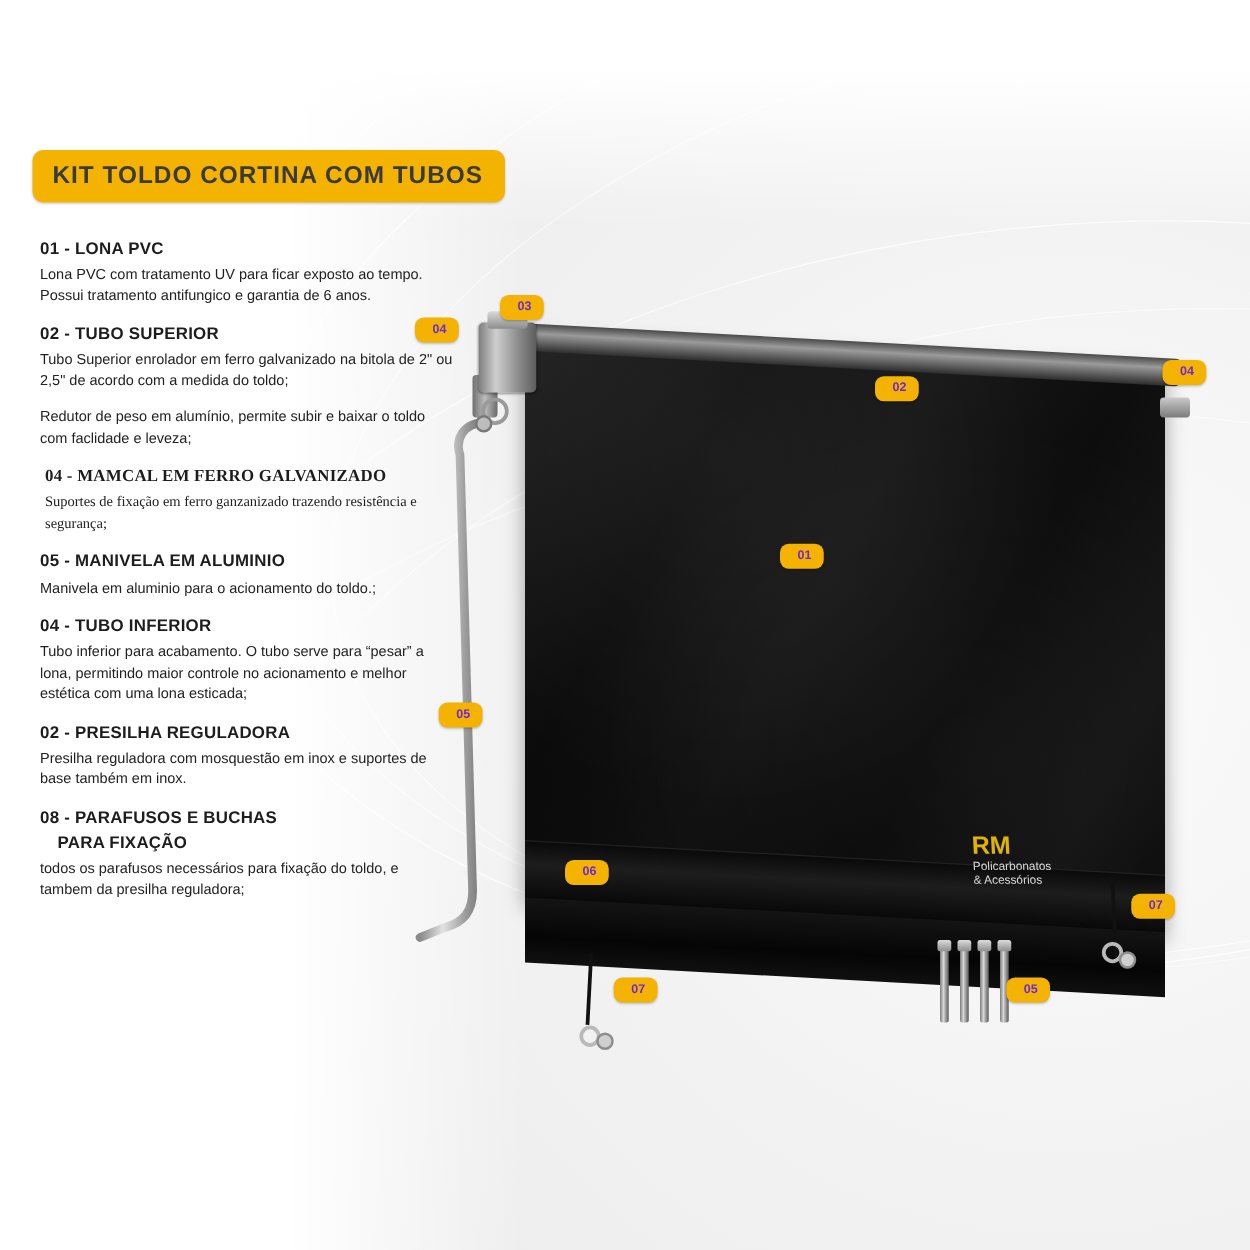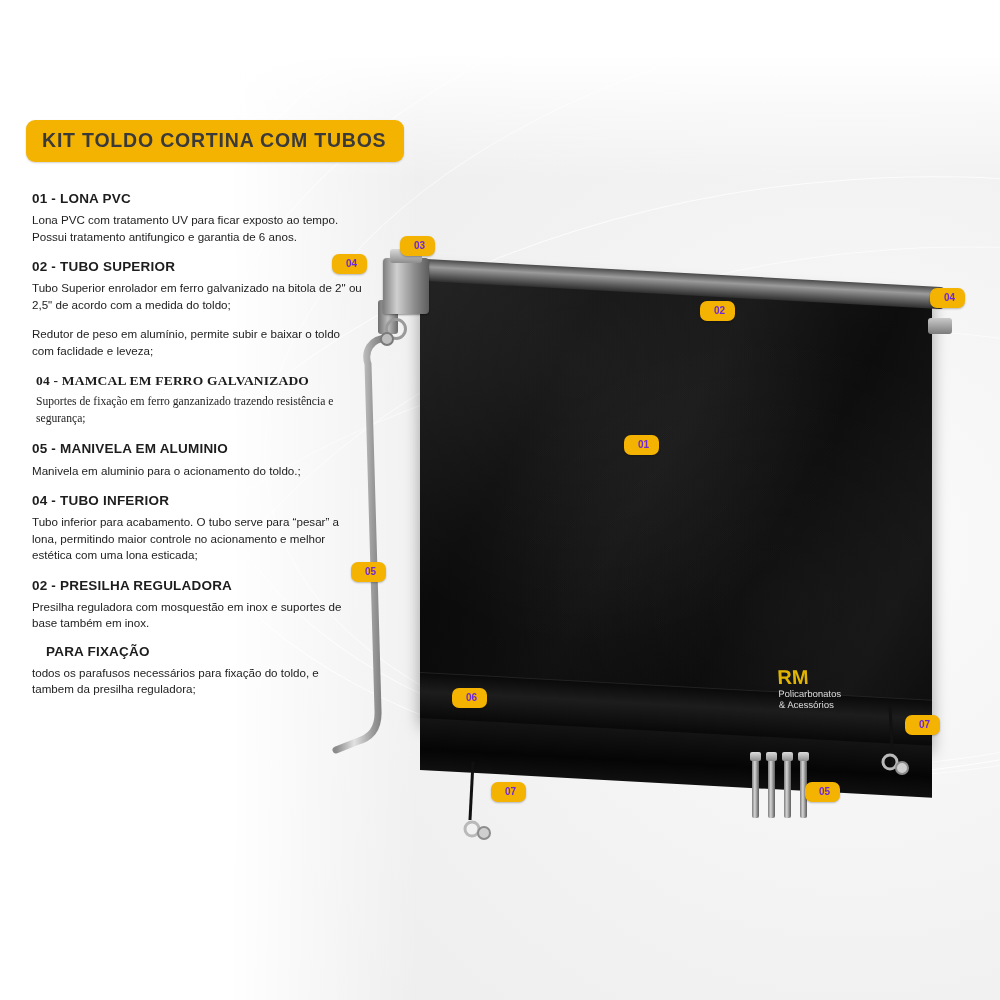--- a/index.html
+++ b/index.html
@@ -333,20 +333,21 @@
       <div class="legend-title">04 - TUBO INFERIOR</div>
       <div class="legend-desc">Tubo inferior para acabamento. O tubo serve para “pesar” a lona, permitindo maior controle no acionamento e melhor estética com uma lona esticada;</div>
     </div>
 
     <div class="legend-item">
       <div class="legend-title">02 - PRESILHA REGULADORA</div>
       <div class="legend-desc">Presilha reguladora com mosquestão em inox e suportes de base também em inox.</div>
     </div>
 
     <div class="legend-item">
+      <div class="legend-title">08 - PARAFUSOS E BUCHAS</div>
       <div class="legend-title" style="padding-left:14px;margin-top:-2px;">PARA FIXAÇÃO</div>
       <div class="legend-desc">todos os parafusos necessários para fixação do toldo, e tambem da presilha reguladora;</div>
     </div>
 
   </div>
 
   <div id="toldo">
 
     <svg id="crank" viewBox="0 0 90 440">
       <defs>

